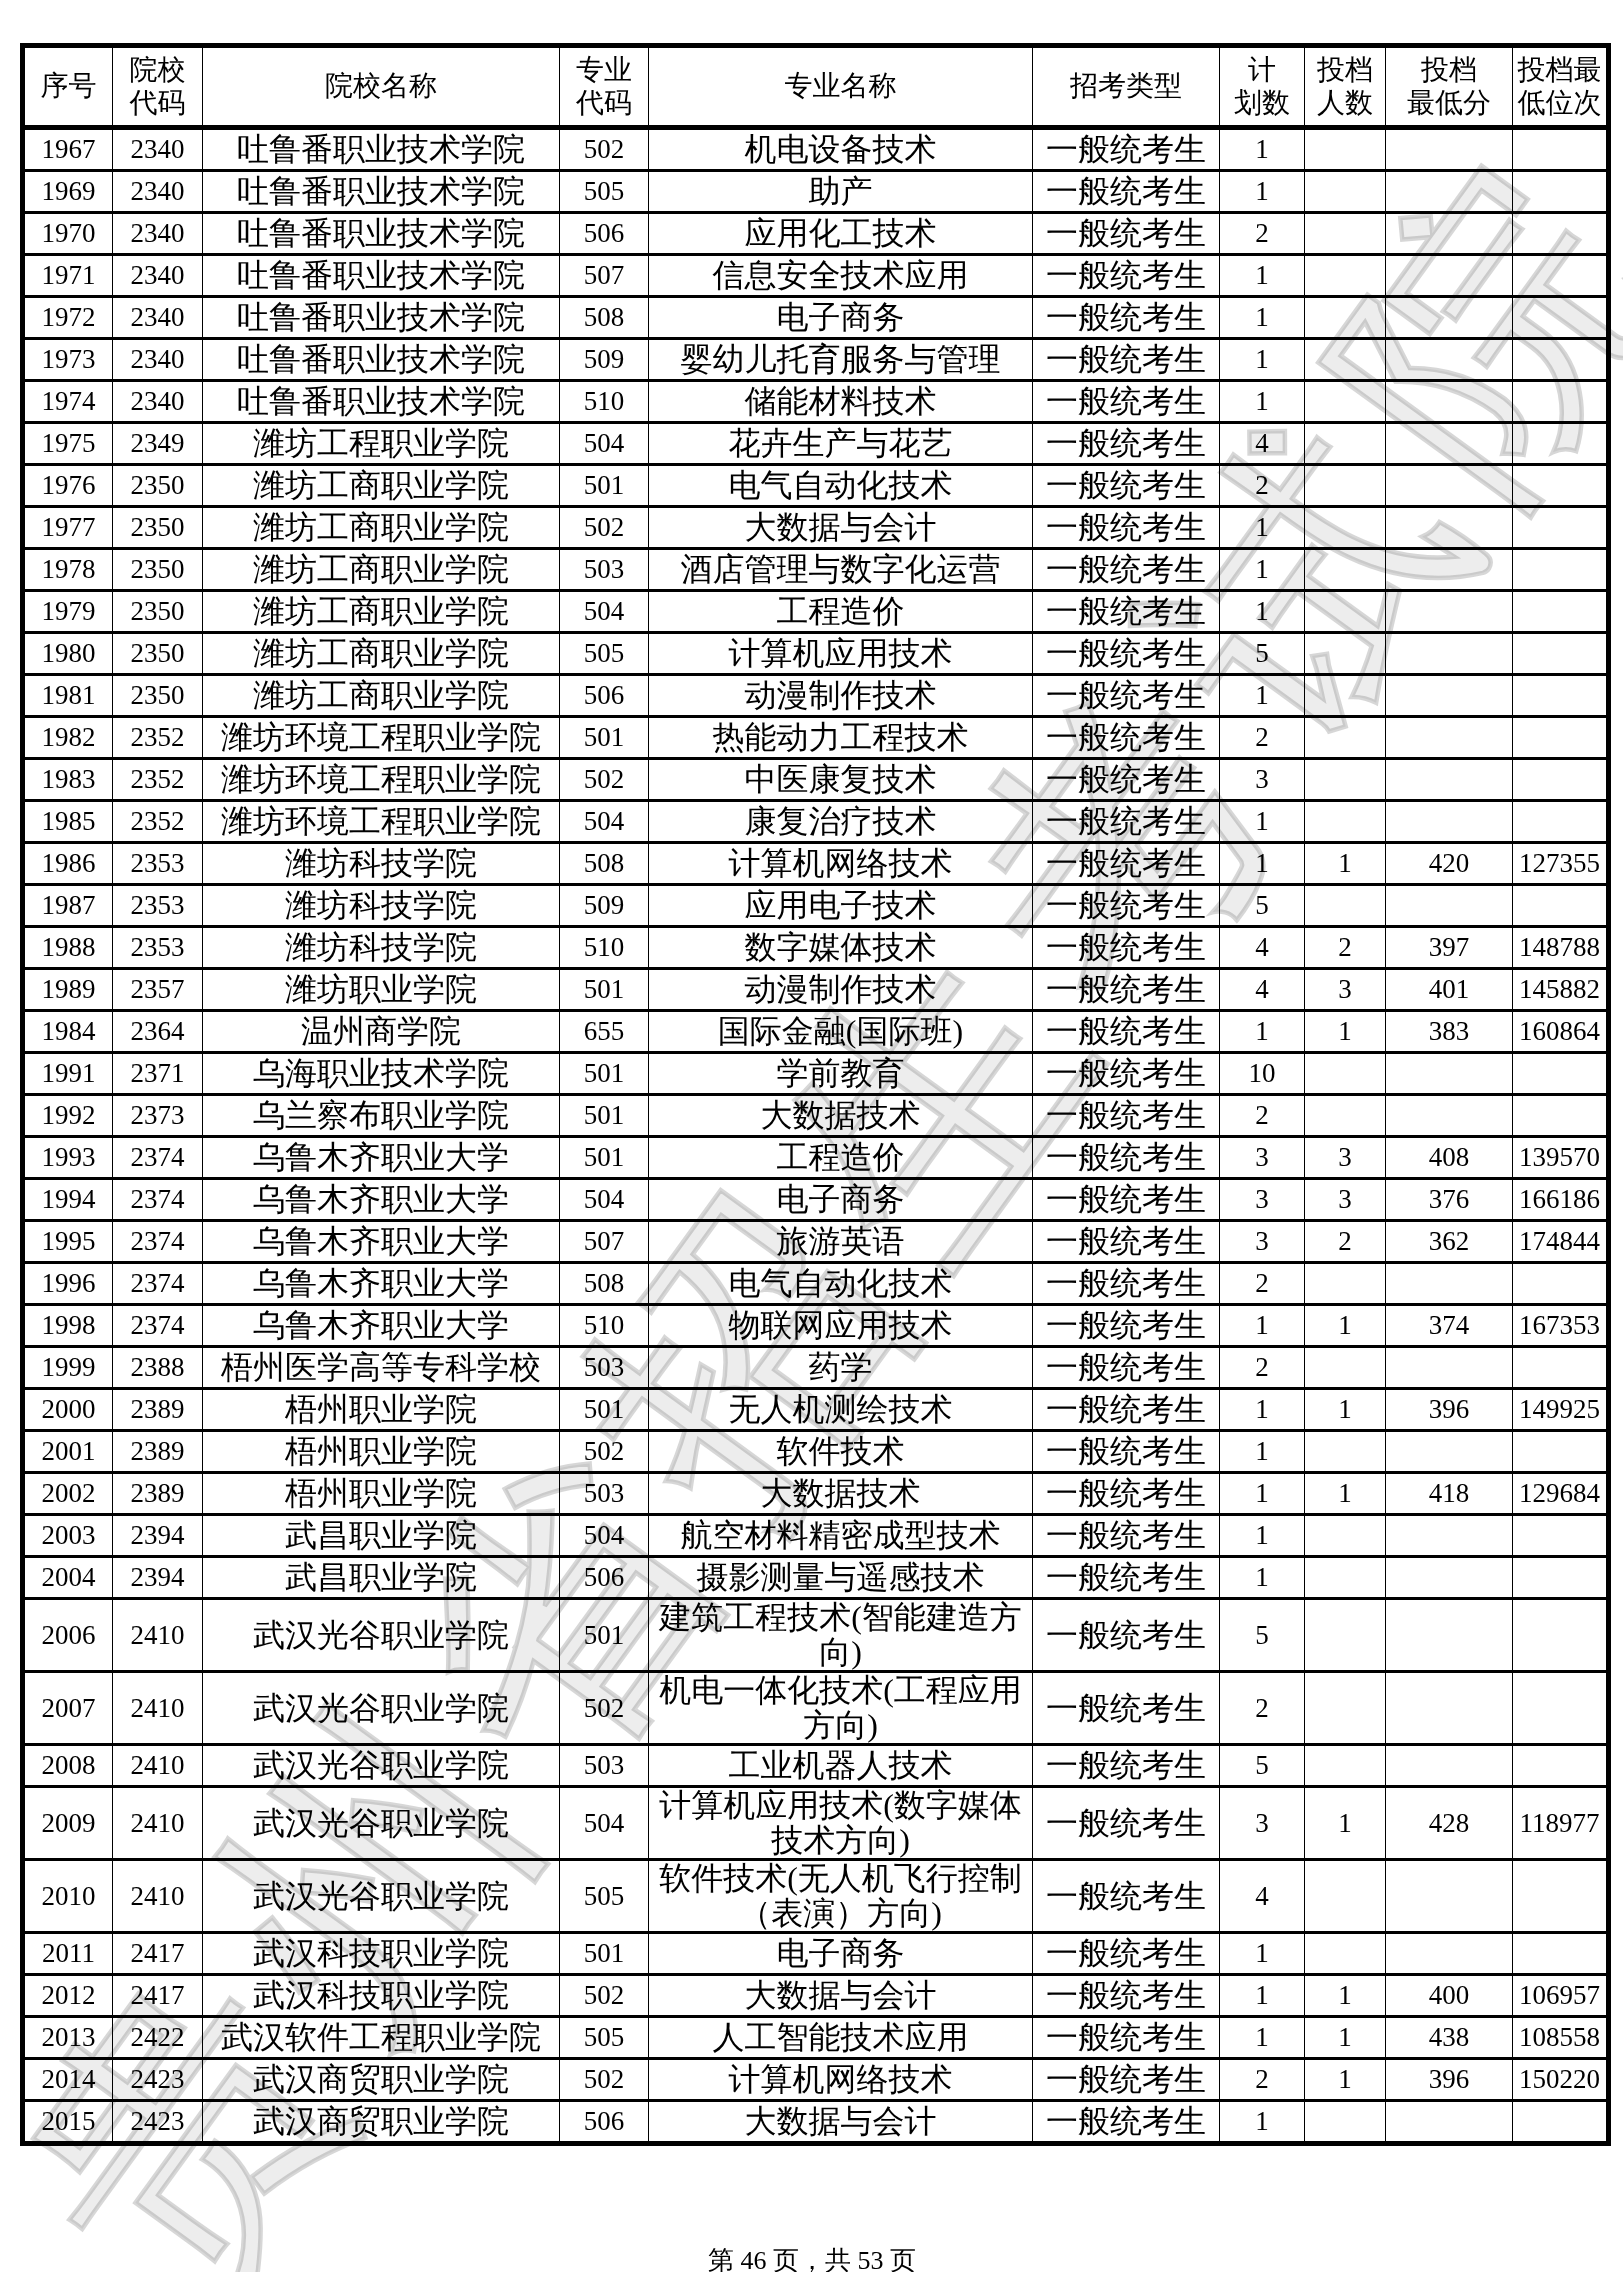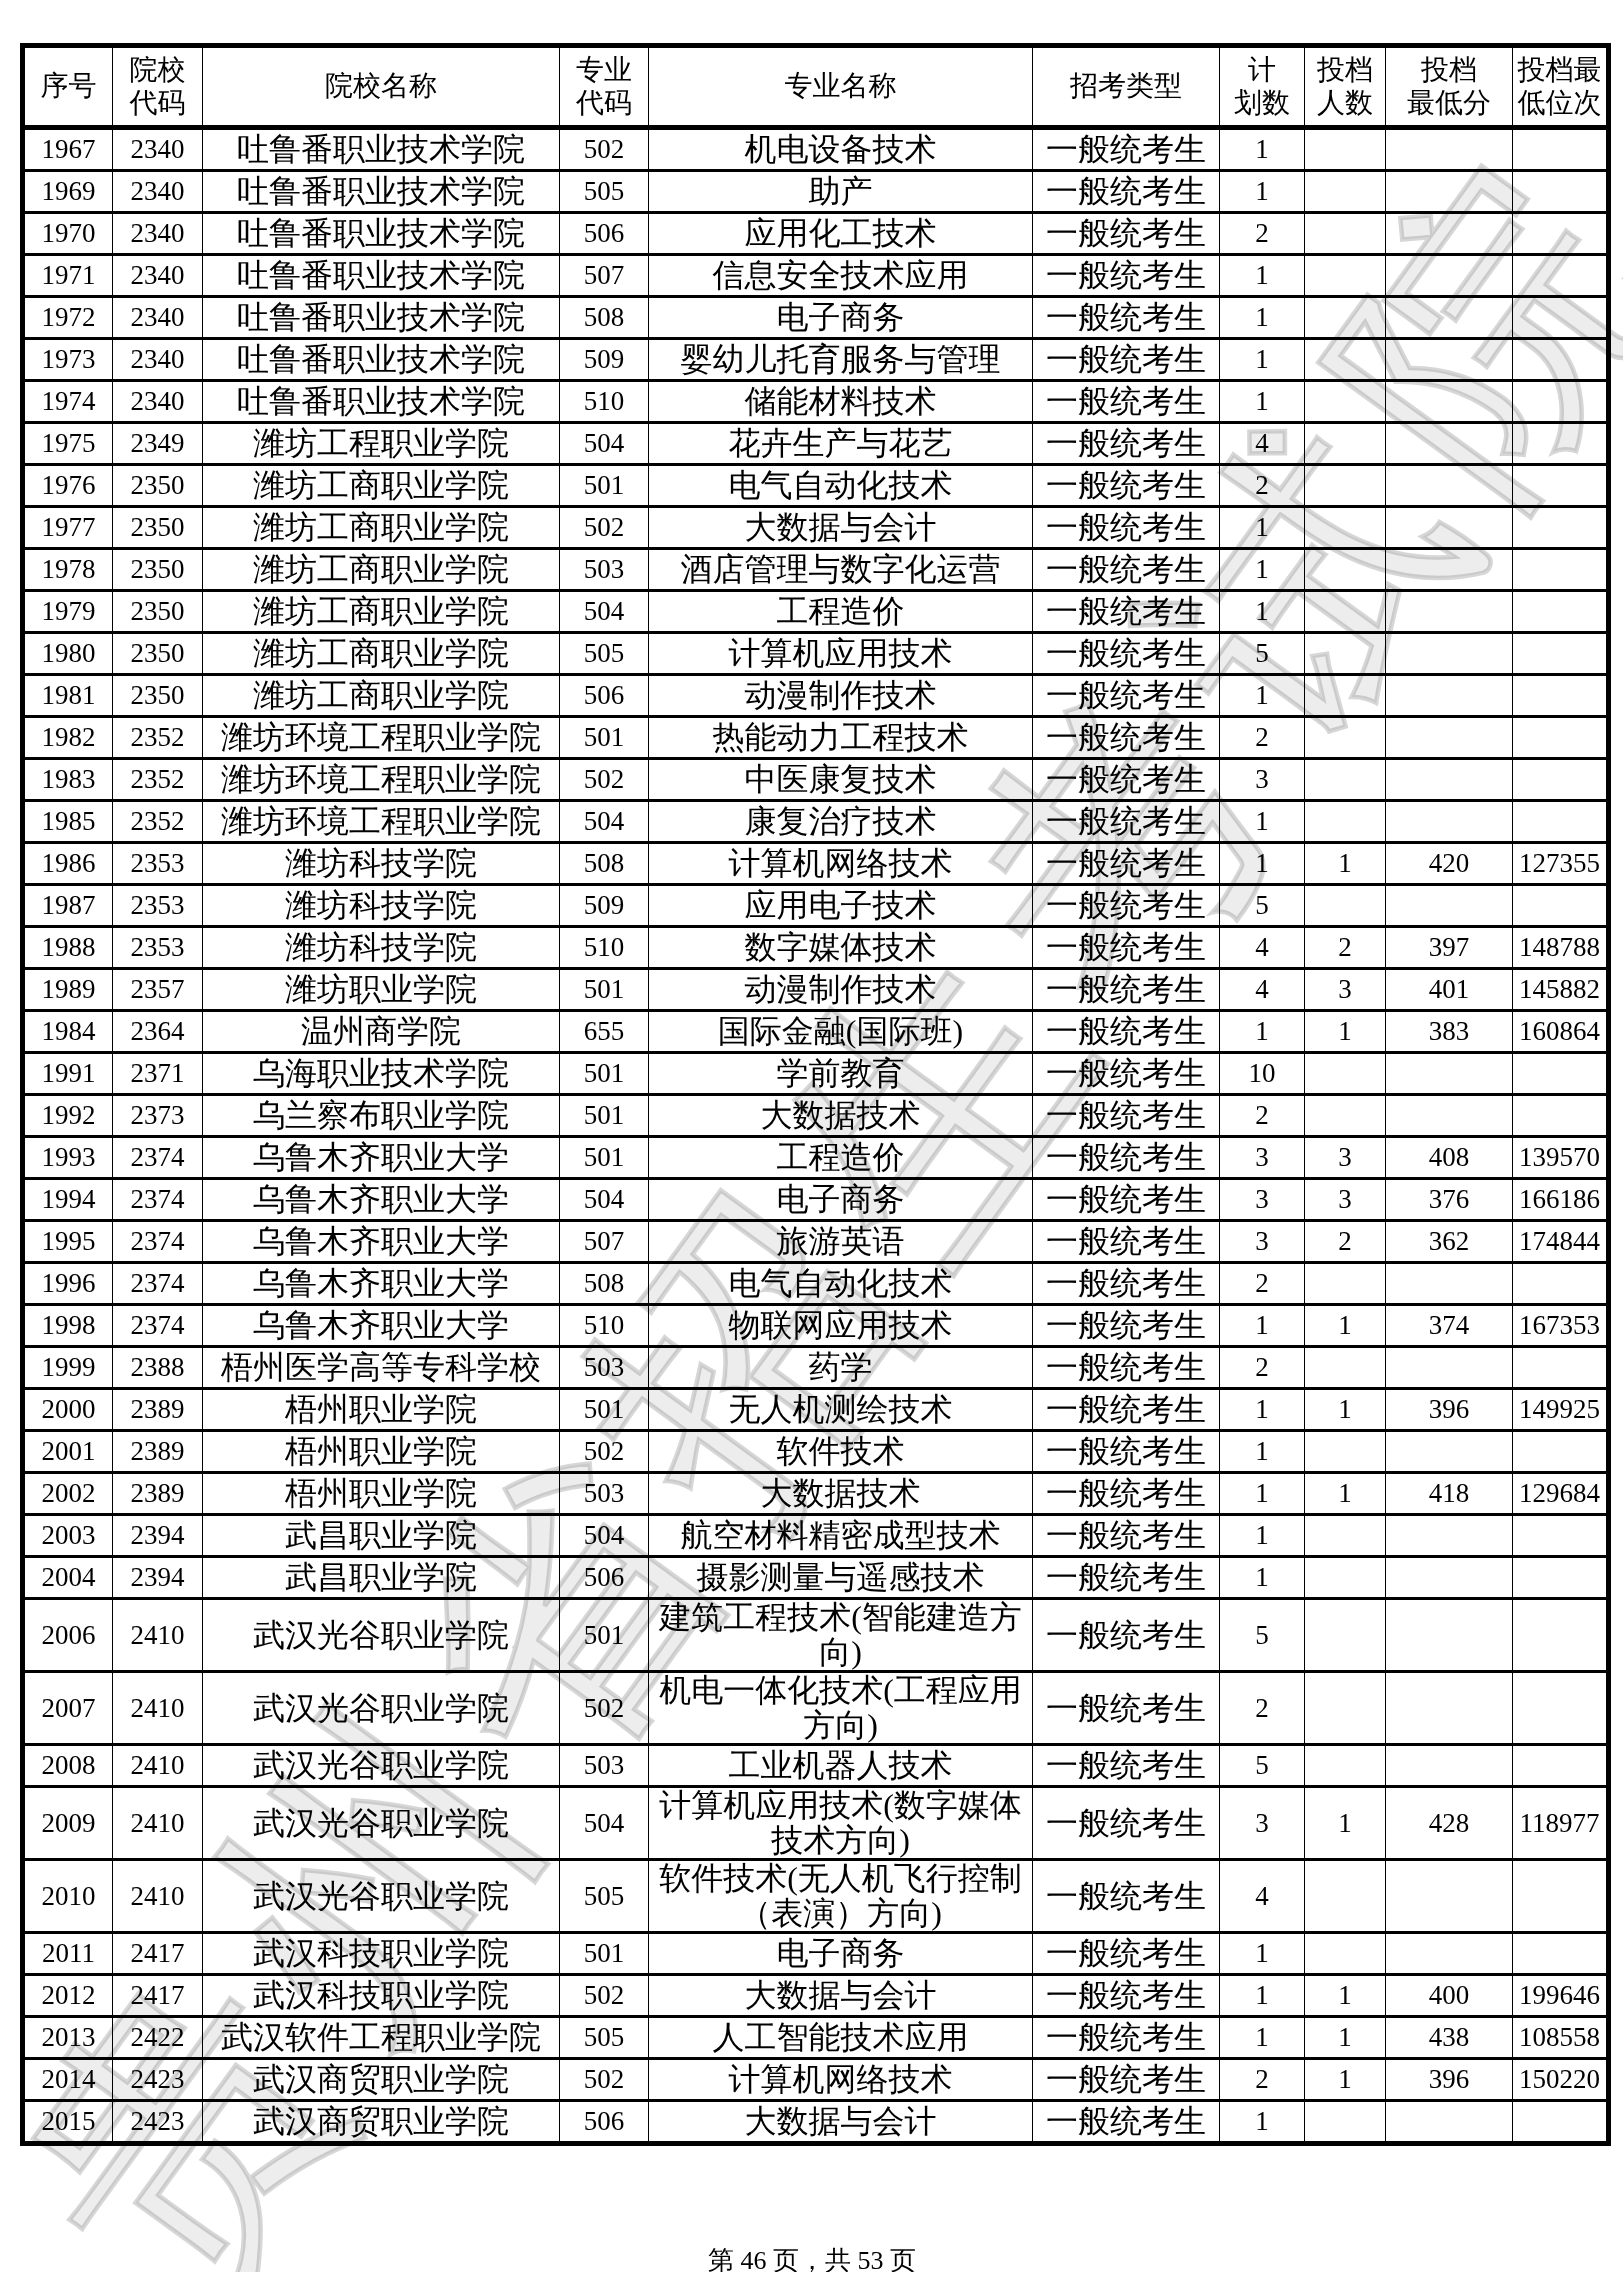--- a/index.html
+++ b/index.html
@@ -622,21 +622,21 @@
         <tr>
           <td>2012</td>
           <td>2417</td>
           <td class="name">武汉科技职业学院</td>
           <td>502</td>
           <td class="name">大数据与会计</td>
           <td class="name">一般统考生</td>
           <td>1</td>
           <td>1</td>
           <td>400</td>
-          <td>199646</td>
+          <td>106957</td>
         </tr>
         <tr>
           <td>2013</td>
           <td>2422</td>
           <td class="name">武汉软件工程职业学院</td>
           <td>505</td>
           <td class="name">人工智能技术应用</td>
           <td class="name">一般统考生</td>
           <td>1</td>
           <td>1</td>

